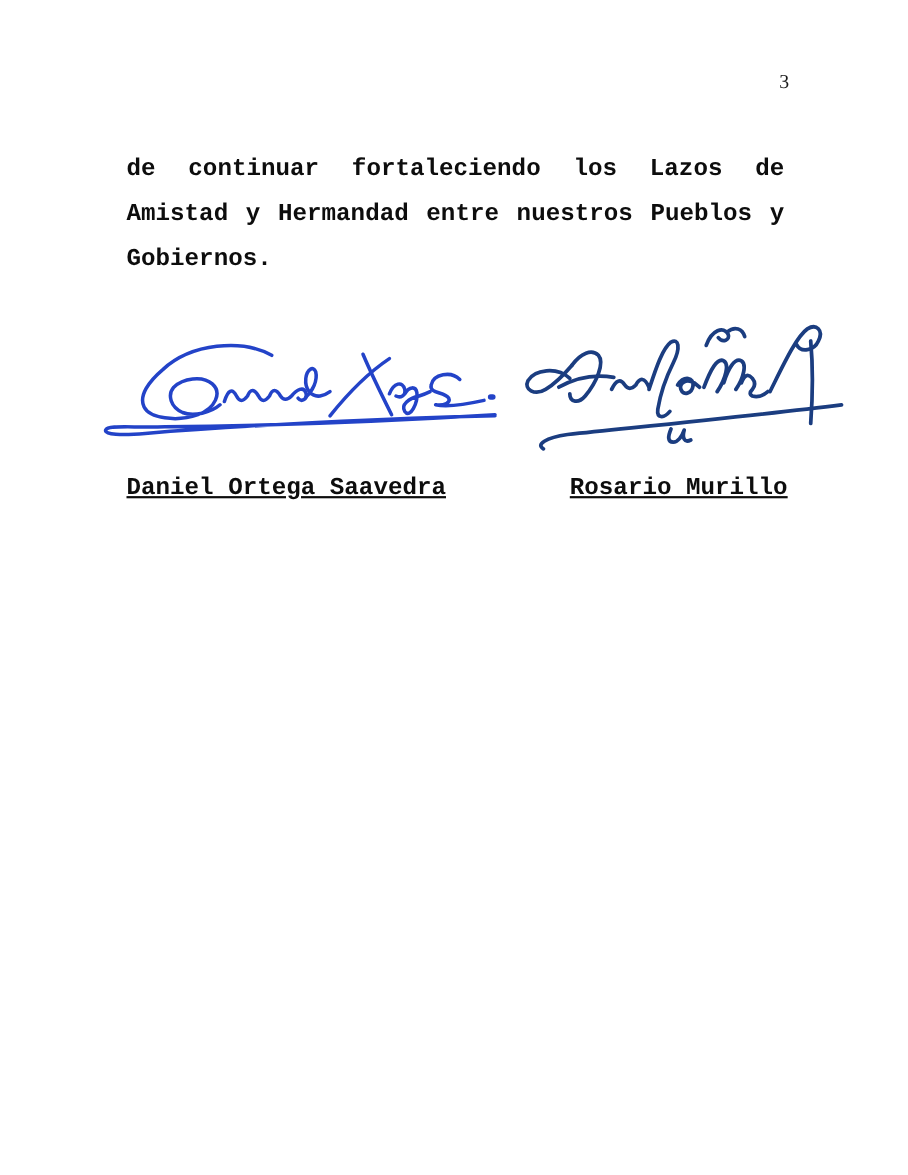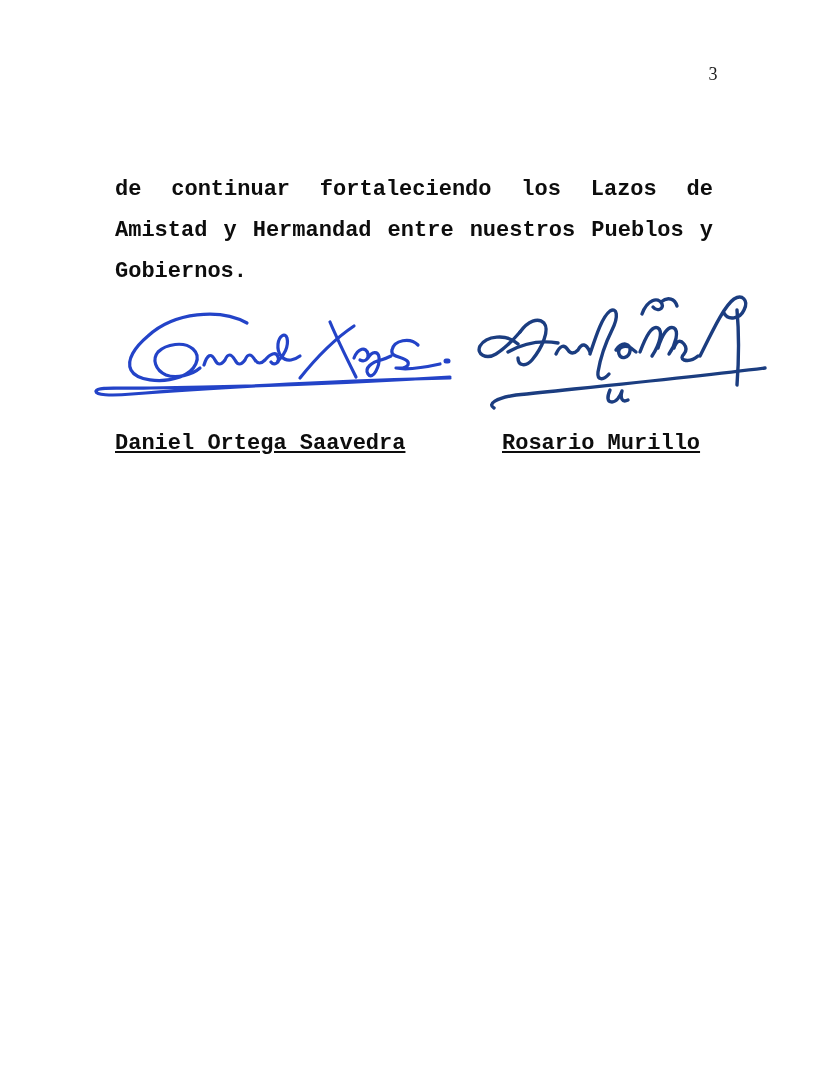--- a/index.html
+++ b/index.html
@@ -31,21 +31,20 @@
     left: 115px;
     width: 598px;
     font-family: "Liberation Mono", "DejaVu Sans Mono", monospace;
     font-weight: 700;
     font-size: 22px;
     line-height: 41px;
     color: #0d0d0d;
     text-align: justify;
     text-align-last: left;
     letter-spacing: 0px;
-    margin-top: 36px;
   }
   .signature-svg {
     position: absolute;
     overflow: visible;
   }
   .sig-daniel {
     left: 88px;
     top: 296px;
     width: 372px;
     height: 102px;
@@ -66,21 +65,21 @@
     top: 429px;
     font-family: "Liberation Mono", "DejaVu Sans Mono", monospace;
     font-weight: 700;
     font-size: 22px;
     line-height: 30px;
     color: #0d0d0d;
     white-space: nowrap;
     text-decoration: underline;
   }
   .name-daniel { left: 115px; }
-  .name-rosario { left: 502px; }
+  .name-rosario { left: 518px; }
 </style>
 </head>
 <body>
 
 <div class="page">
 
   <div class="page-number">3</div>
 
   <div class="paragraph">de continuar fortaleciendo los Lazos de Amistad y Hermandad entre nuestros Pueblos y Gobiernos.</div>
 

